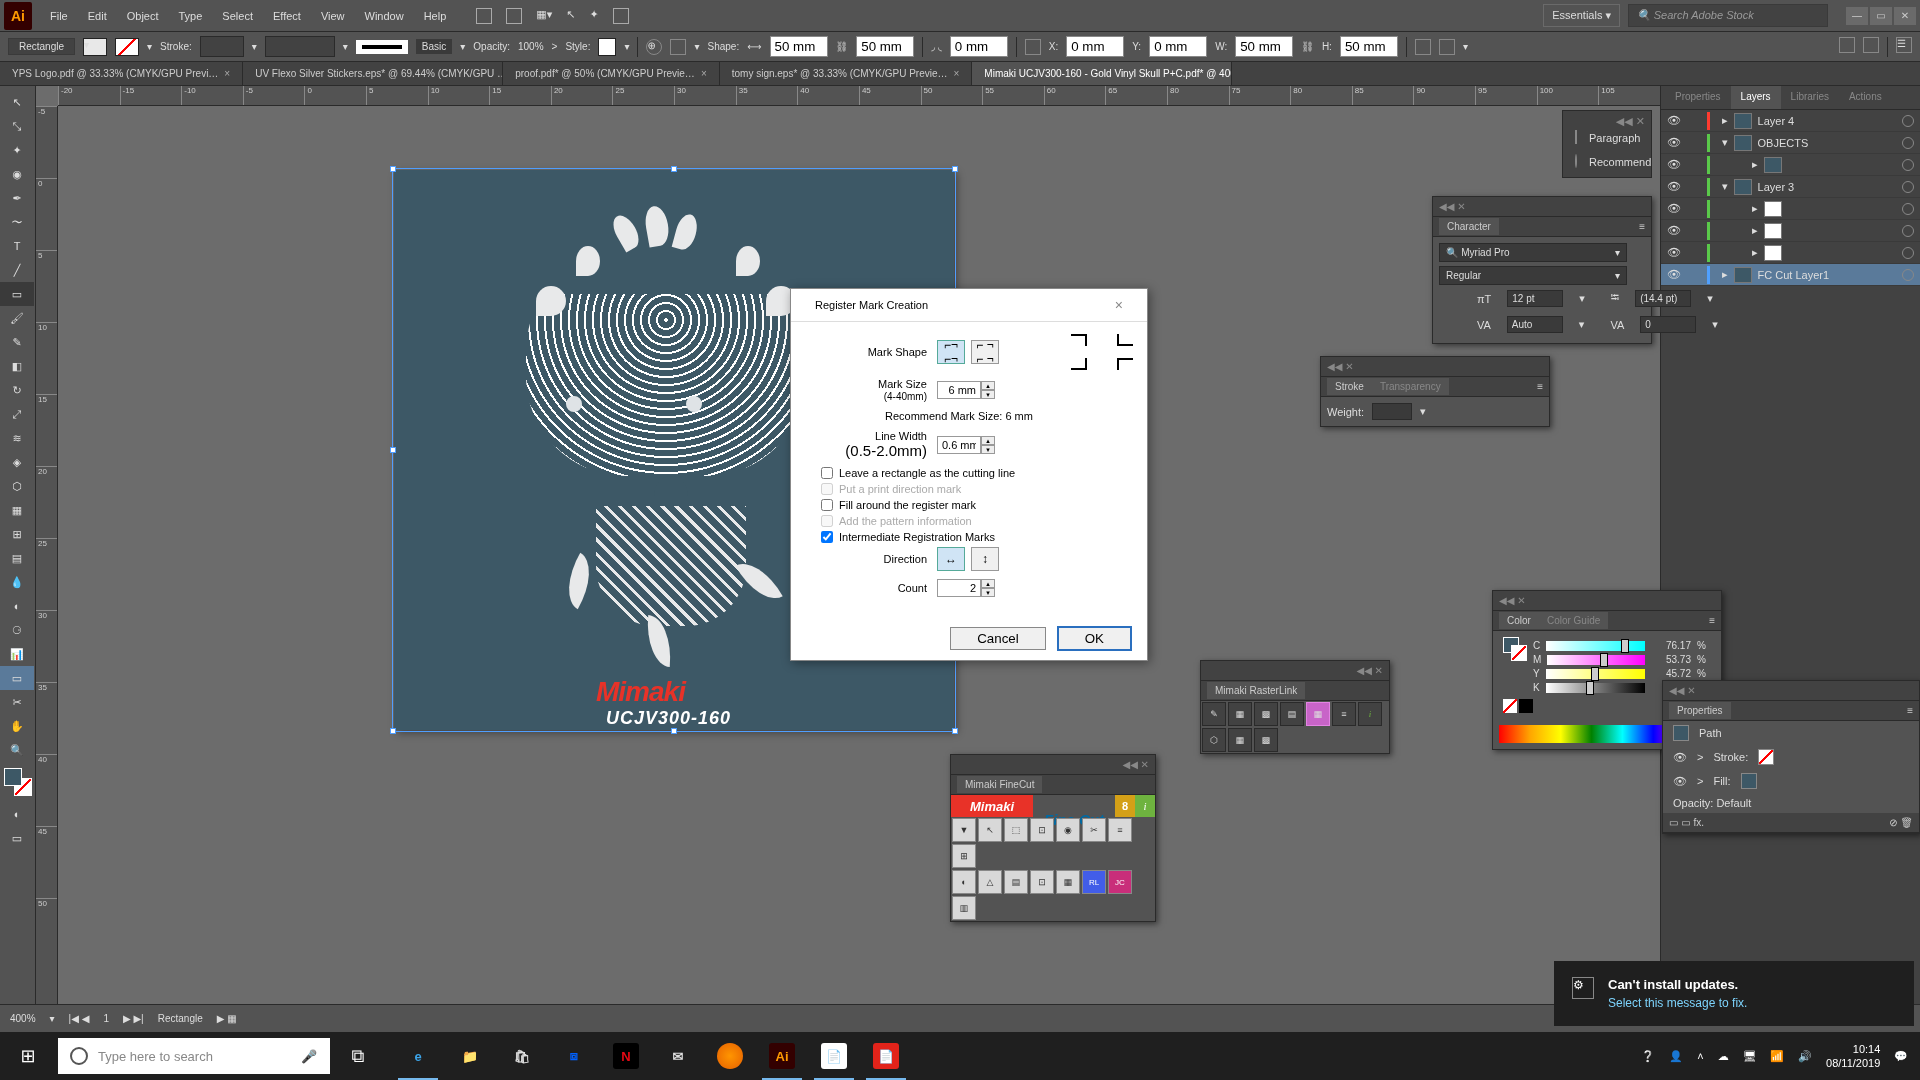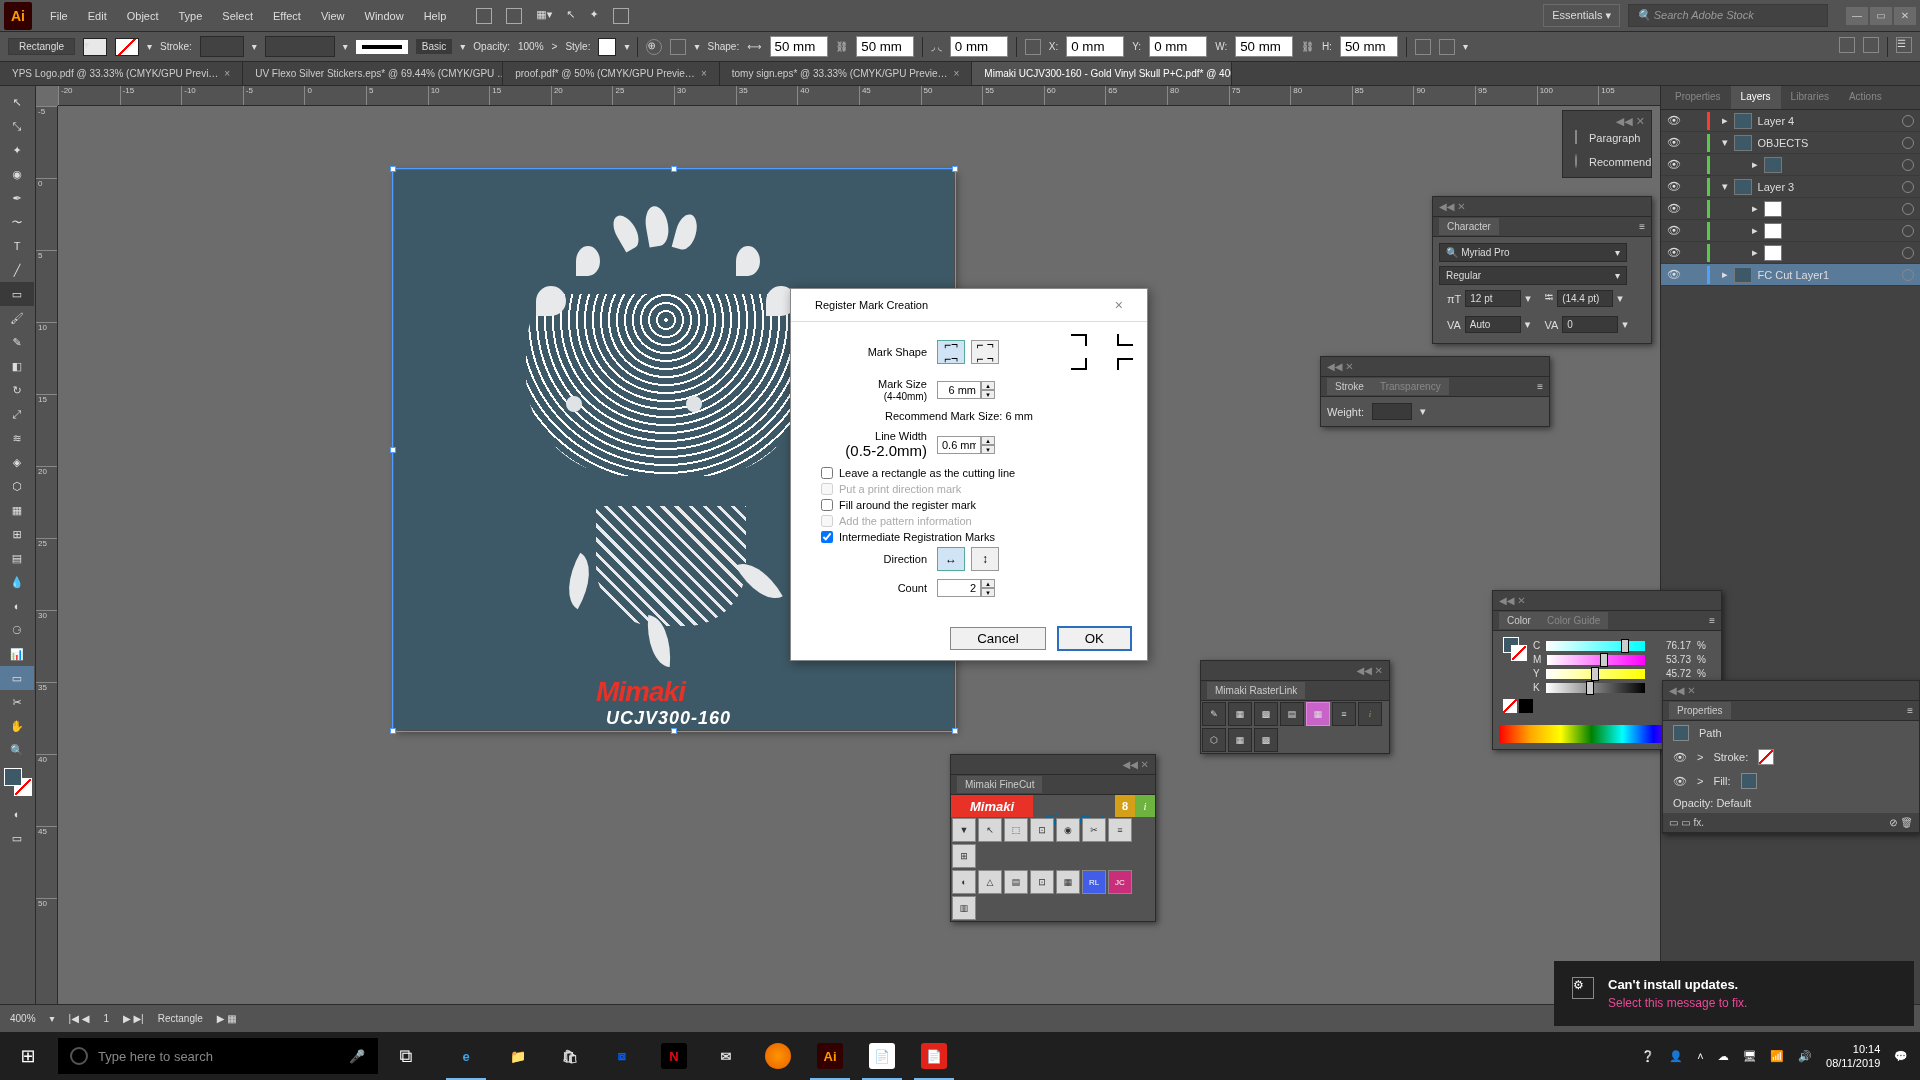--- a/index.html
+++ b/index.html
@@ -143,42 +143,42 @@
 .app-row { display:flex; align-items:center; gap:10px; padding:4px 10px; font-size:11px; }
 .app-sw { width:16px; height:16px; background:#3d5866; border:1px solid #888; }
 .app-sw.no { background:linear-gradient(135deg,#fff 45%,red 45%,red 55%,#fff 55%); }
 
 
 .statusbar { position:absolute; bottom:0; left:0; right:0; height:28px; background:#535353; border-top:1px solid #2a2a2a; display:flex; align-items:center; padding:0 10px; gap:14px; font-size:10px; }
 
 
 .taskbar { position:absolute; bottom:0; left:0; right:0; height:48px; background:#1f1f1f; display:flex; align-items:center; z-index:100; }
 .tb-btn { width:56px; height:48px; display:flex; align-items:center; justify-content:center; color:#fff; font-size:18px; }
-.tb-search { width:320px; height:36px; background:#000000; margin-left:2px; display:flex; align-items:center; padding:4px 12px; gap:10px; color:#888; font-size:13px; }
+.tb-search { width:272px; height:36px; background:#ffffff; margin-left:2px; display:flex; align-items:center; padding:4px 12px; gap:10px; color:#888; font-size:13px; }
 .tb-search .cortana { width:18px; height:18px; border:2px solid #555; border-radius:50%; }
 .tb-search .mic { margin-left:auto; }
 .tb-icons { display:flex; margin-left:6px; }
 .tb-app { width:52px; height:48px; display:flex; align-items:center; justify-content:center; position:relative; }
 .tb-app.active::after { content:''; position:absolute; bottom:0; left:6px; right:6px; height:2px; background:#76b9ed; }
 .app-icn { width:26px; height:26px; display:flex; align-items:center; justify-content:center; border-radius:3px; font-size:13px; font-weight:bold; }
 .tb-tray { margin-left:auto; display:flex; align-items:center; gap:14px; padding-right:12px; color:#fff; font-size:11px; }
 .tb-clock { text-align:right; line-height:1.3; }
 
 
 .toast { position:absolute; bottom:54px; right:6px; width:360px; background:#1f1f1f; color:#fff; padding:16px 18px; display:flex; gap:14px; font-size:12px; }
 .toast-icon { width:22px; height:22px; border:1px solid #888; }
 .toast-msg b { font-size:13px; }
-.toast-msg div { color:#ec4899; margin-top:4px; }
+.toast-msg div { color:#7dd3fc; margin-top:4px; }
 
 
 .sidepanel-mini { position:absolute; background:#424242; border:1px solid #2a2a2a; padding:4px 0; }
 .spm-item { display:flex; align-items:flex-end; gap:12px; padding:5px 12px; font-size:11px; }
 .spm-ic { width:14px; height:14px; border:1px solid #888; }
 
-.char-row { display:flex; align-items:center; gap:4px; padding:4px 8px; }
+.char-row { display:flex; align-items:center; gap:16px; padding:4px 8px;margin-left:30px; }
 .char-in { width:56px; background:#3a3a3a; border:1px solid #2a2a2a; padding:2px 4px; color:#ddd; font-size:10px; }
 .char-dd { width:188px; background:#3a3a3a; border:1px solid #2a2a2a; padding:3px 6px; font-size:10px; }
 </style>
 </head>
 <body>
 
 <div class="topbar">
   <div class="ai-logo">Ai</div>
   <div class="menu">
     <div>File</div>

